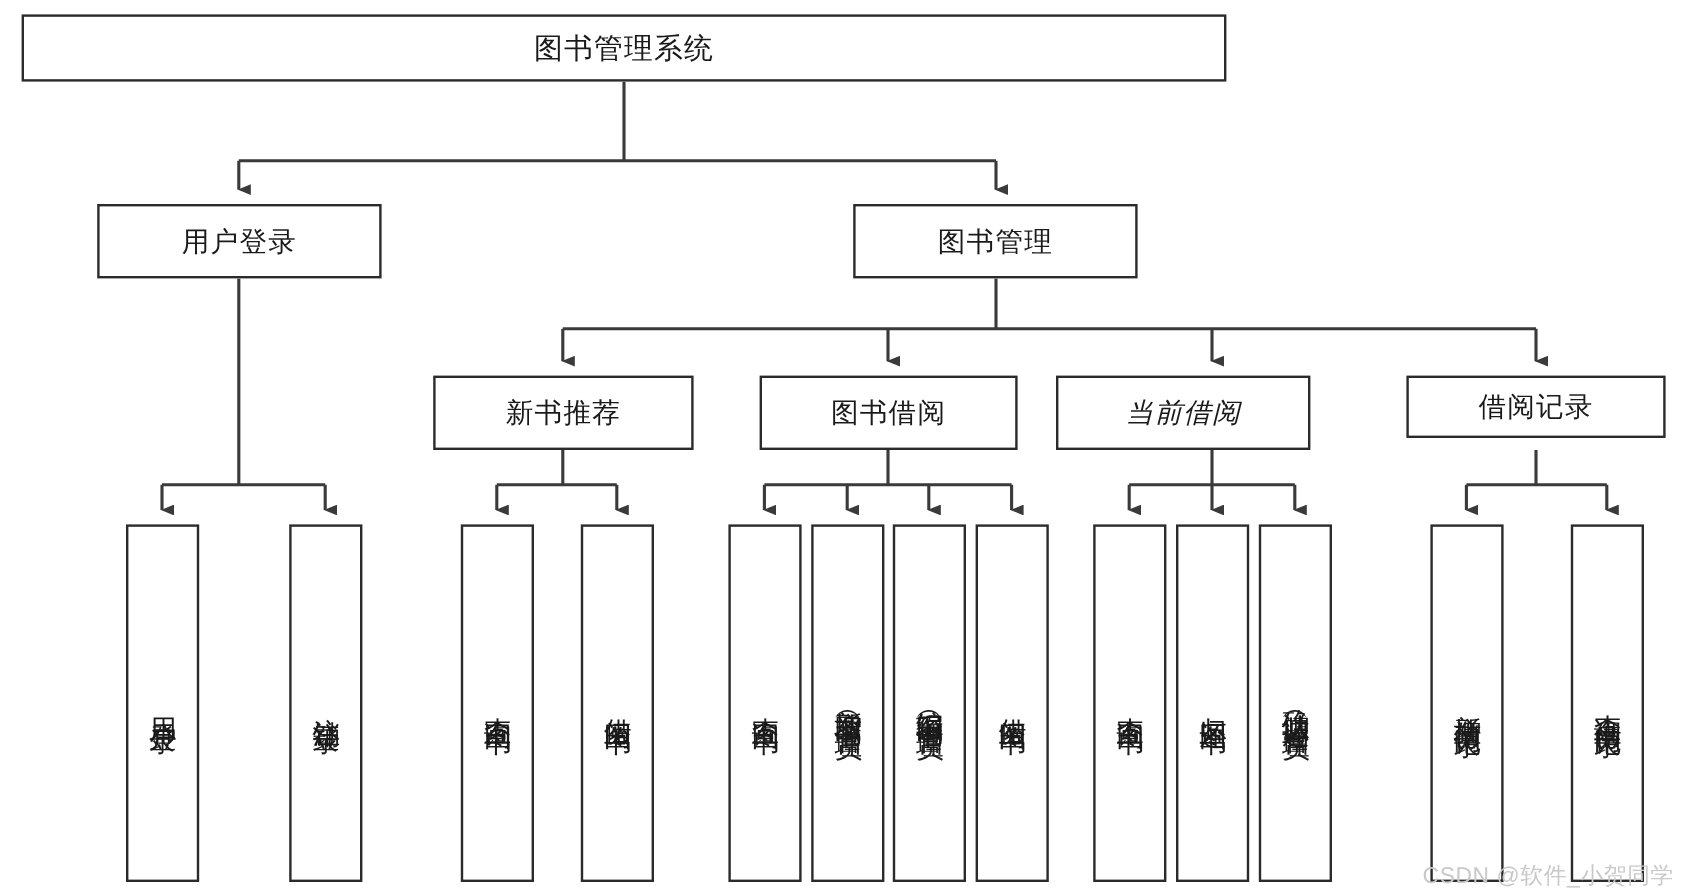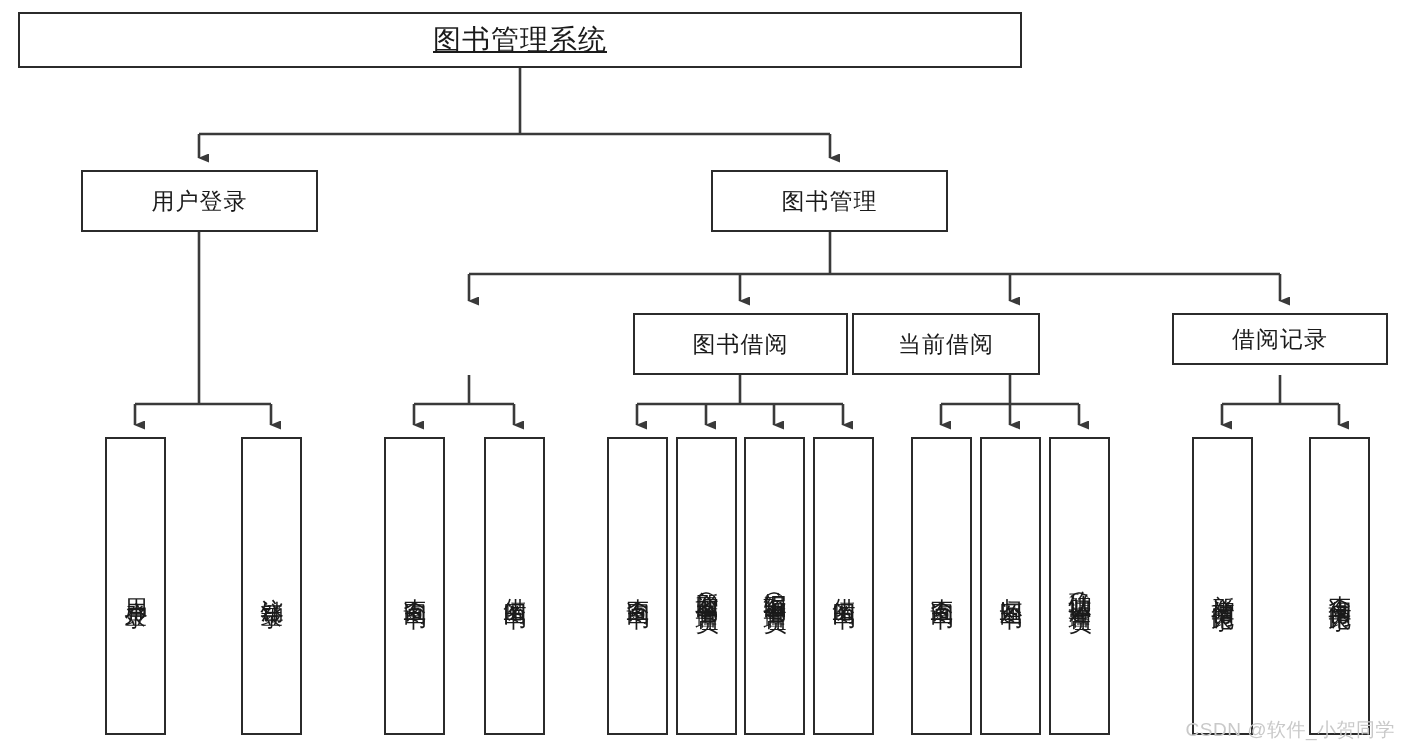--- a/index.html
+++ b/index.html
@@ -34,22 +34,21 @@
     align-items: center;
     justify-content: center;
     color: #1a1a1a;
     z-index: 2;
   }
   .node.horiz {
     font-size: 23px;
     letter-spacing: 1px;
   }
   .node.root {
-    font-size: 28px;
-    text-decoration: underline;
+    font-size: 24px;
   }
   .node.leaf {
     font-size: 23px;
     align-items: center;
     justify-content: center;
   }
   .vtext {
     writing-mode: vertical-rl;
     text-orientation: upright;
     line-height: 1.12;
@@ -127,24 +126,27 @@
     <span>图书管理系统</span>
   </div>
 
   <div class="node horiz" style="left:81px; top:170px; width:237px; height:62px;">
     <span>用户登录</span>
   </div>
   <div class="node horiz" style="left:711px; top:170px; width:237px; height:62px;justify-content:center;">
     <span>图书管理</span>
   </div>
 
+  <div class="node horiz" style="left:361px; top:313px; width:217px; height:62px;">
+    <span>新书推荐</span>
+  </div>
   <div class="node horiz" style="left:633px; top:313px; width:215px; height:62px;text-align:right;">
     <span>图书借阅</span>
   </div>
-  <div class="node horiz" style="left:852px; top:313px; width:188px; height:62px;">
+  <div class="node horiz" style="left:880px; top:313px; width:212px; height:62px;font-style:italic;">
     <span>当前借阅</span>
   </div>
   <div class="node horiz" style="left:1172px; top:313px; width:216px; height:52px;">
     <span>借阅记录</span>
   </div>
 
   <div class="node leaf" style="left:105px; top:437px; width:61px; height:298px;">
     <span class="vtext">用户登录</span>
   </div>
   <div class="node leaf" style="left:241px; top:437px; width:61px; height:298px;">

